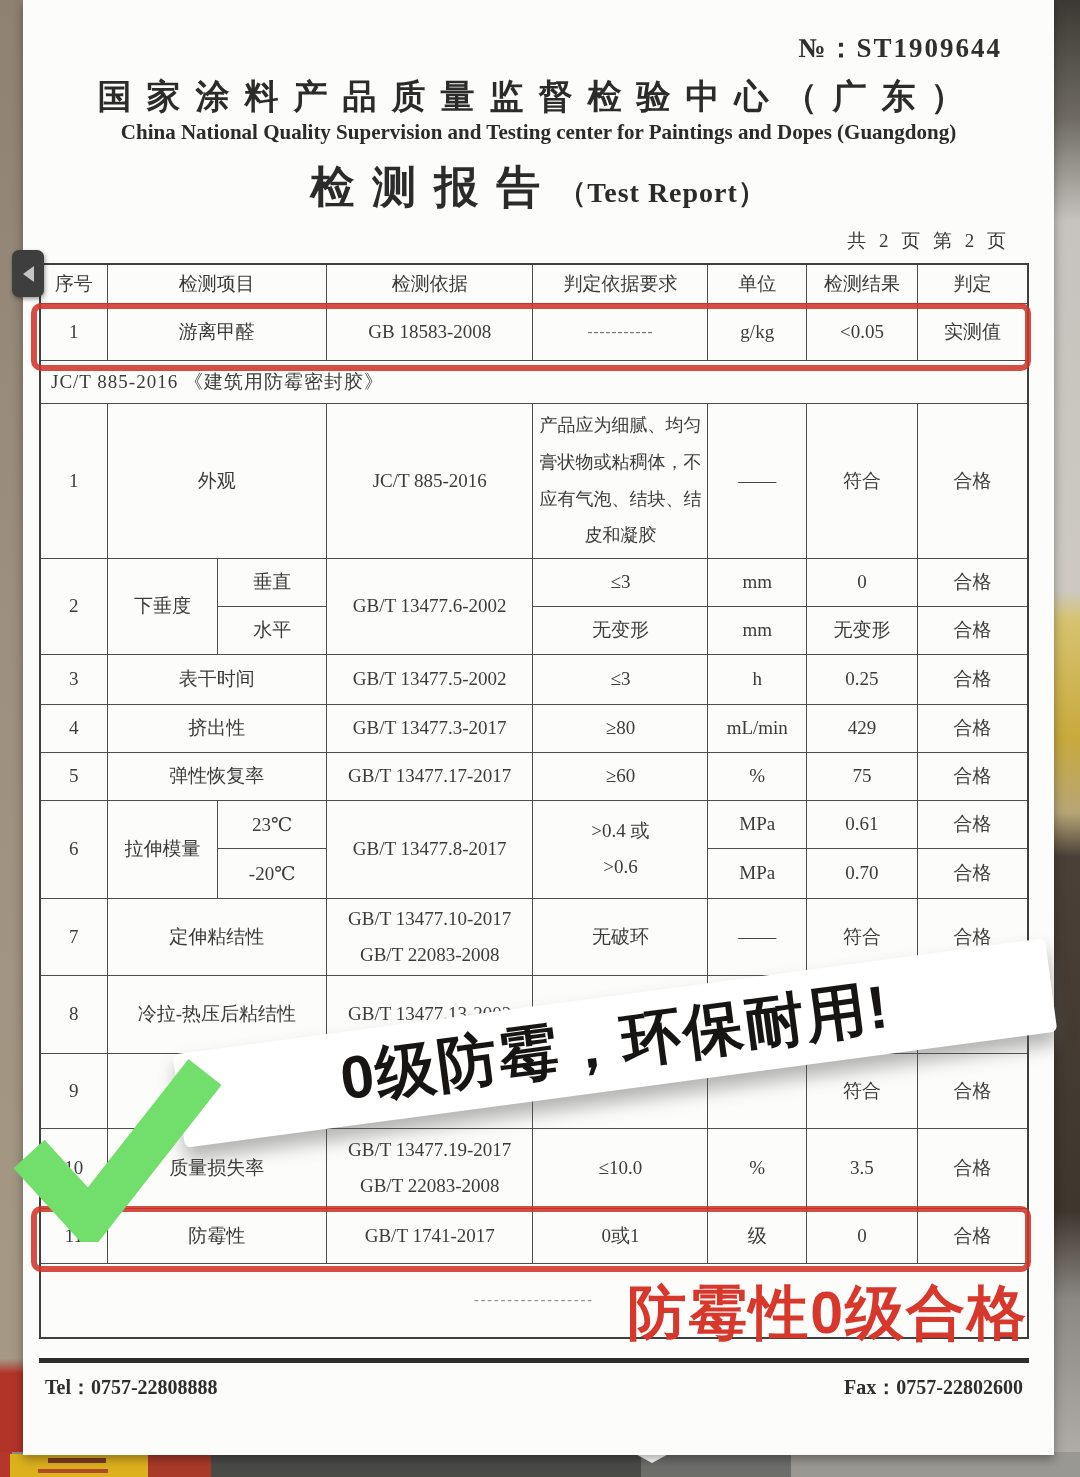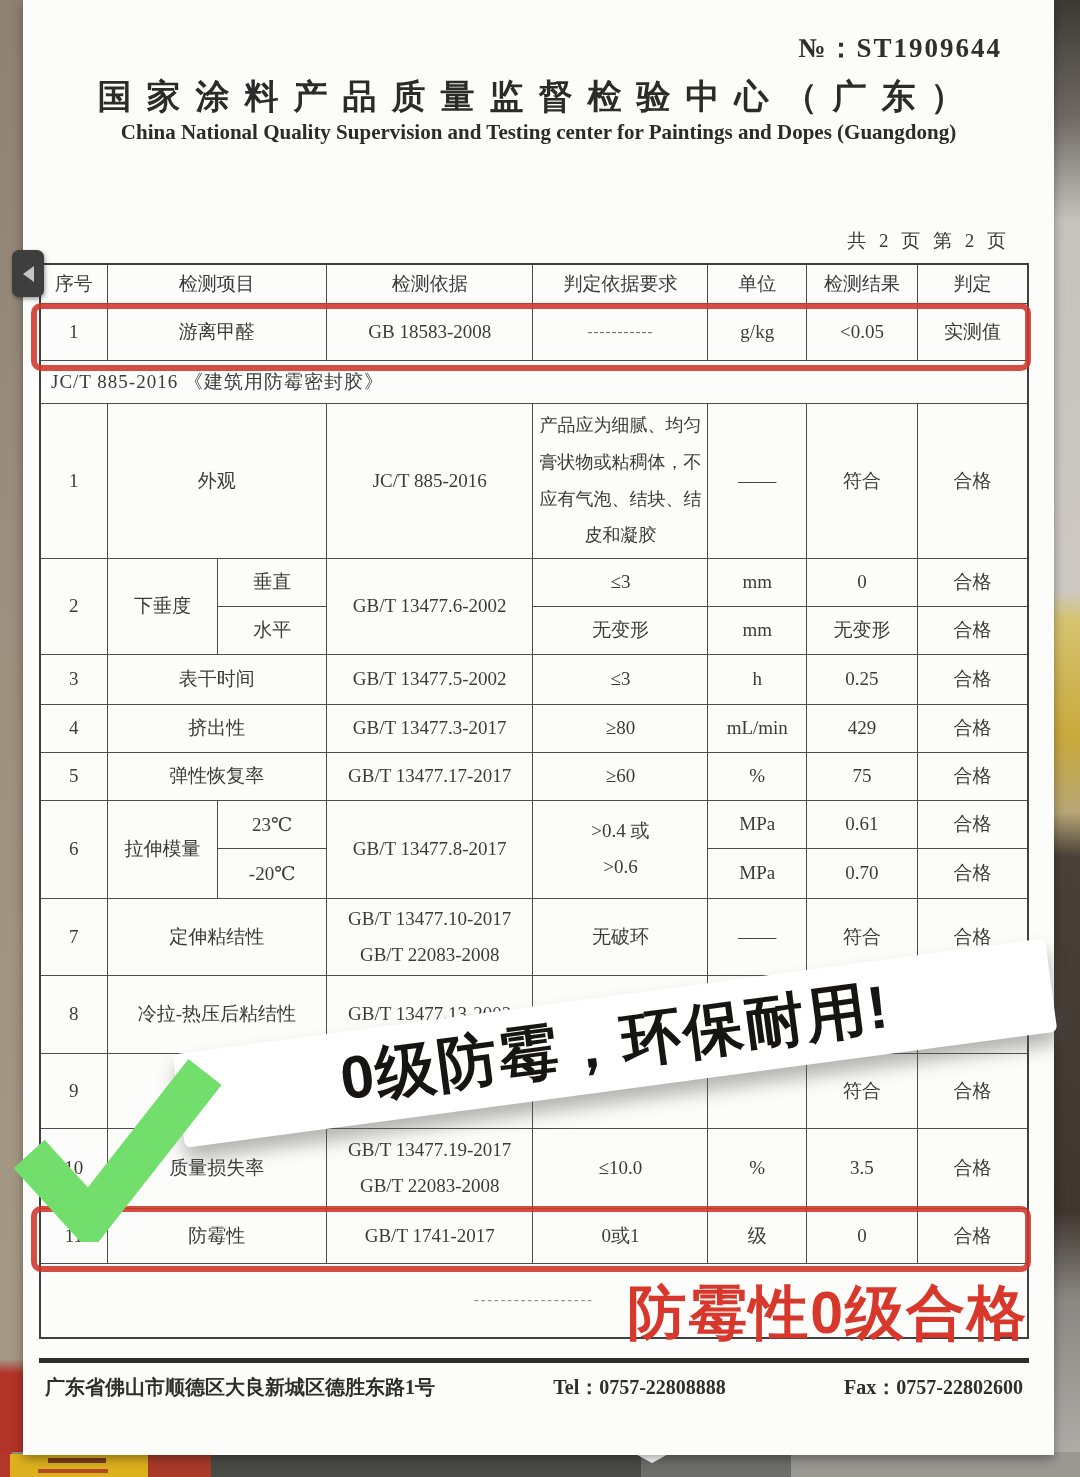--- a/index.html
+++ b/index.html
@@ -108,20 +108,23 @@
   <div class="bb-mid"></div>
   <div class="bb-light"></div>
   <div class="bb-notch"></div>
 </div>
 
 <div class="sheet">
 
   <div class="report-no">№：ST1909644</div>
   <div class="org-cn">国家涂料产品质量监督检验中心（广东）</div>
   <div class="org-en">China National Quality Supervision and Testing center for Paintings and Dopes (Guangdong)</div>
+  <div class="title-line">
+    <span class="title-cn">检测报告</span><span class="title-en">（Test Report）</span>
+  </div>
   <div class="page-info">共 2 页 第 2 页</div>
 
   <table class="report">
     <colgroup>
       <col style="width:6.8%">
         <col style="width:11.2%">
         <col style="width:11.0%">
         <col style="width:20.9%">
       <col style="width:17.7%">
         <col style="width:10.0%">
@@ -286,21 +289,20 @@
   <div class="banner">
     <span class="banner-text">0级防霉，环保耐用!</span>
   </div>
 
   <svg class="checkmark" viewBox="0 0 214 184">
     <path d="M20 96 L80 162 L196 14" fill="none" stroke="#72de6c" stroke-width="42" stroke-linecap="butt" stroke-linejoin="miter"></path>
   </svg>
 
   <div class="footer-rule"></div>
   <div class="footer-row">
-    <span>广东省佛山市顺德区大良新城区德胜东路1号</span>
     <span>Tel：0757-22808888</span>
     <span>Fax：0757-22802600</span>
   </div>
 </div>
 
 <div class="side-tab">
   <span class="tri-left"></span>
 </div>
 
 </body></html>

